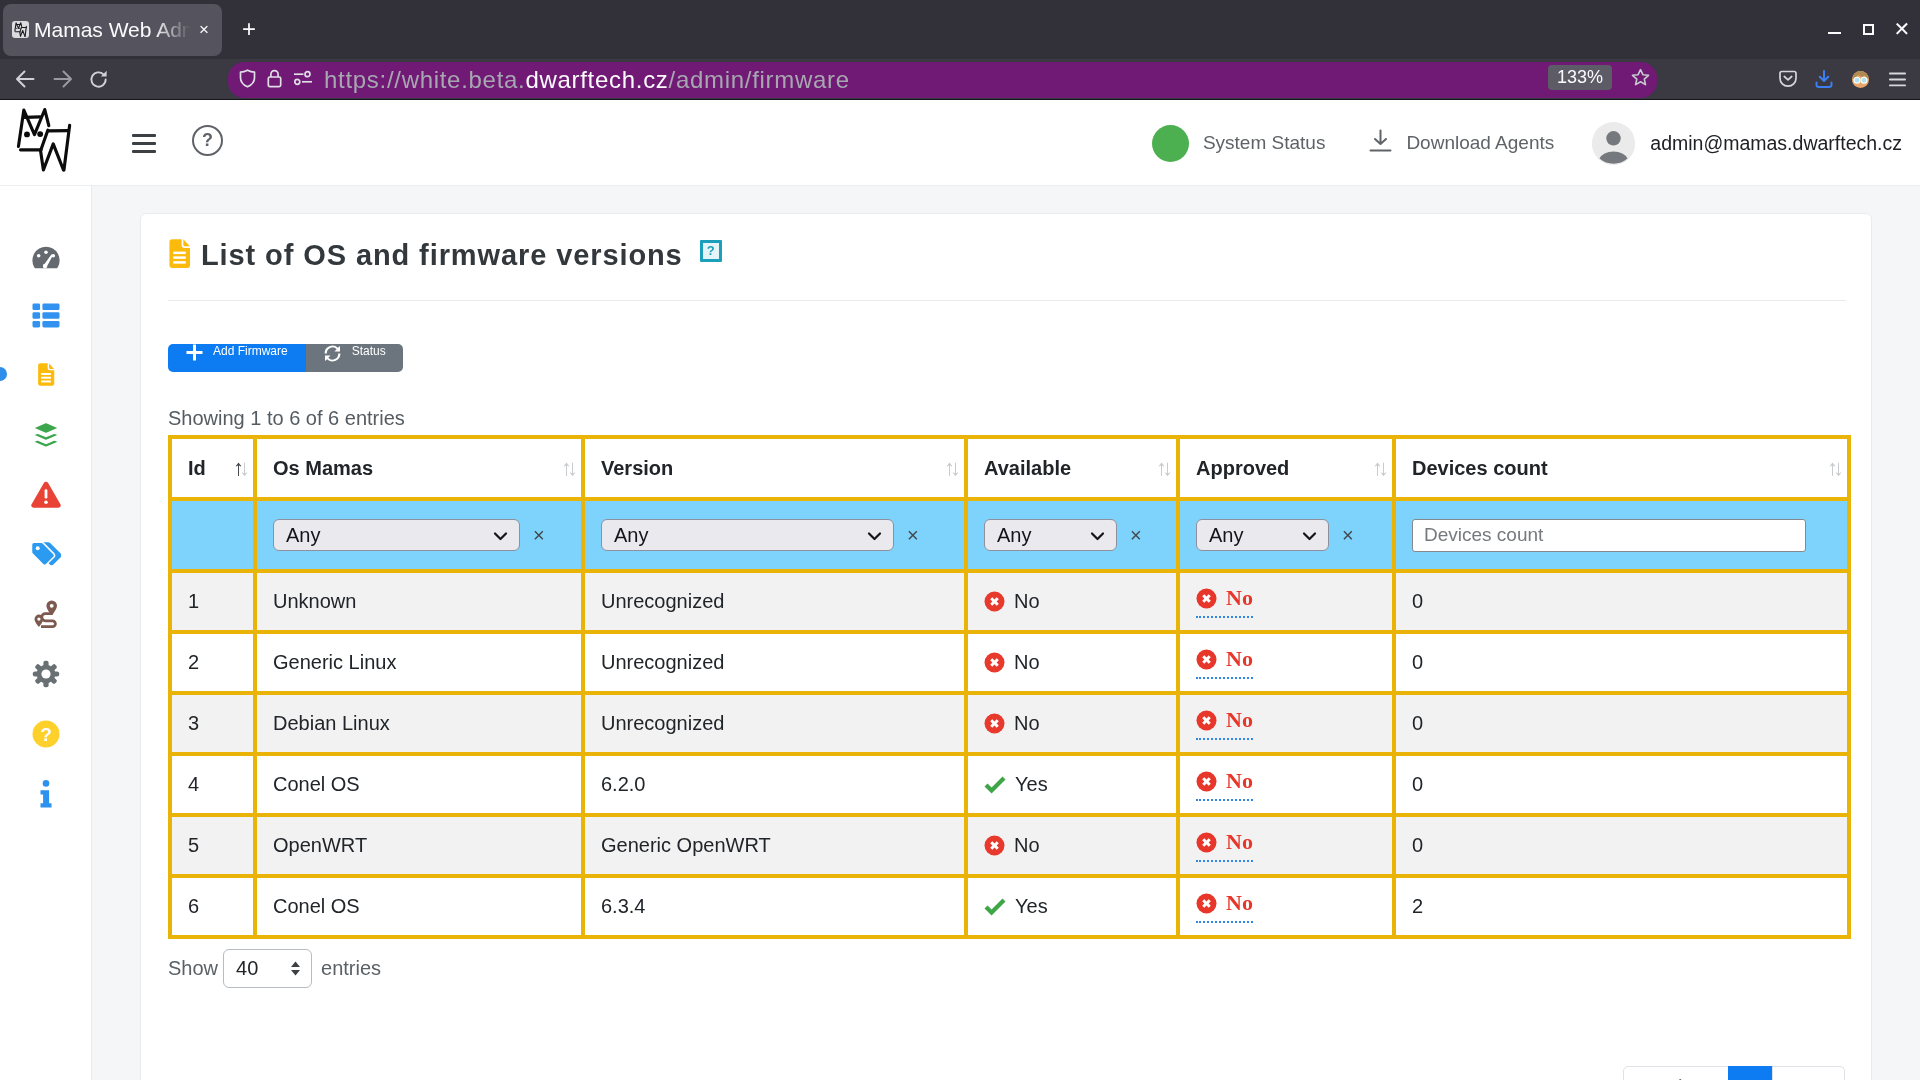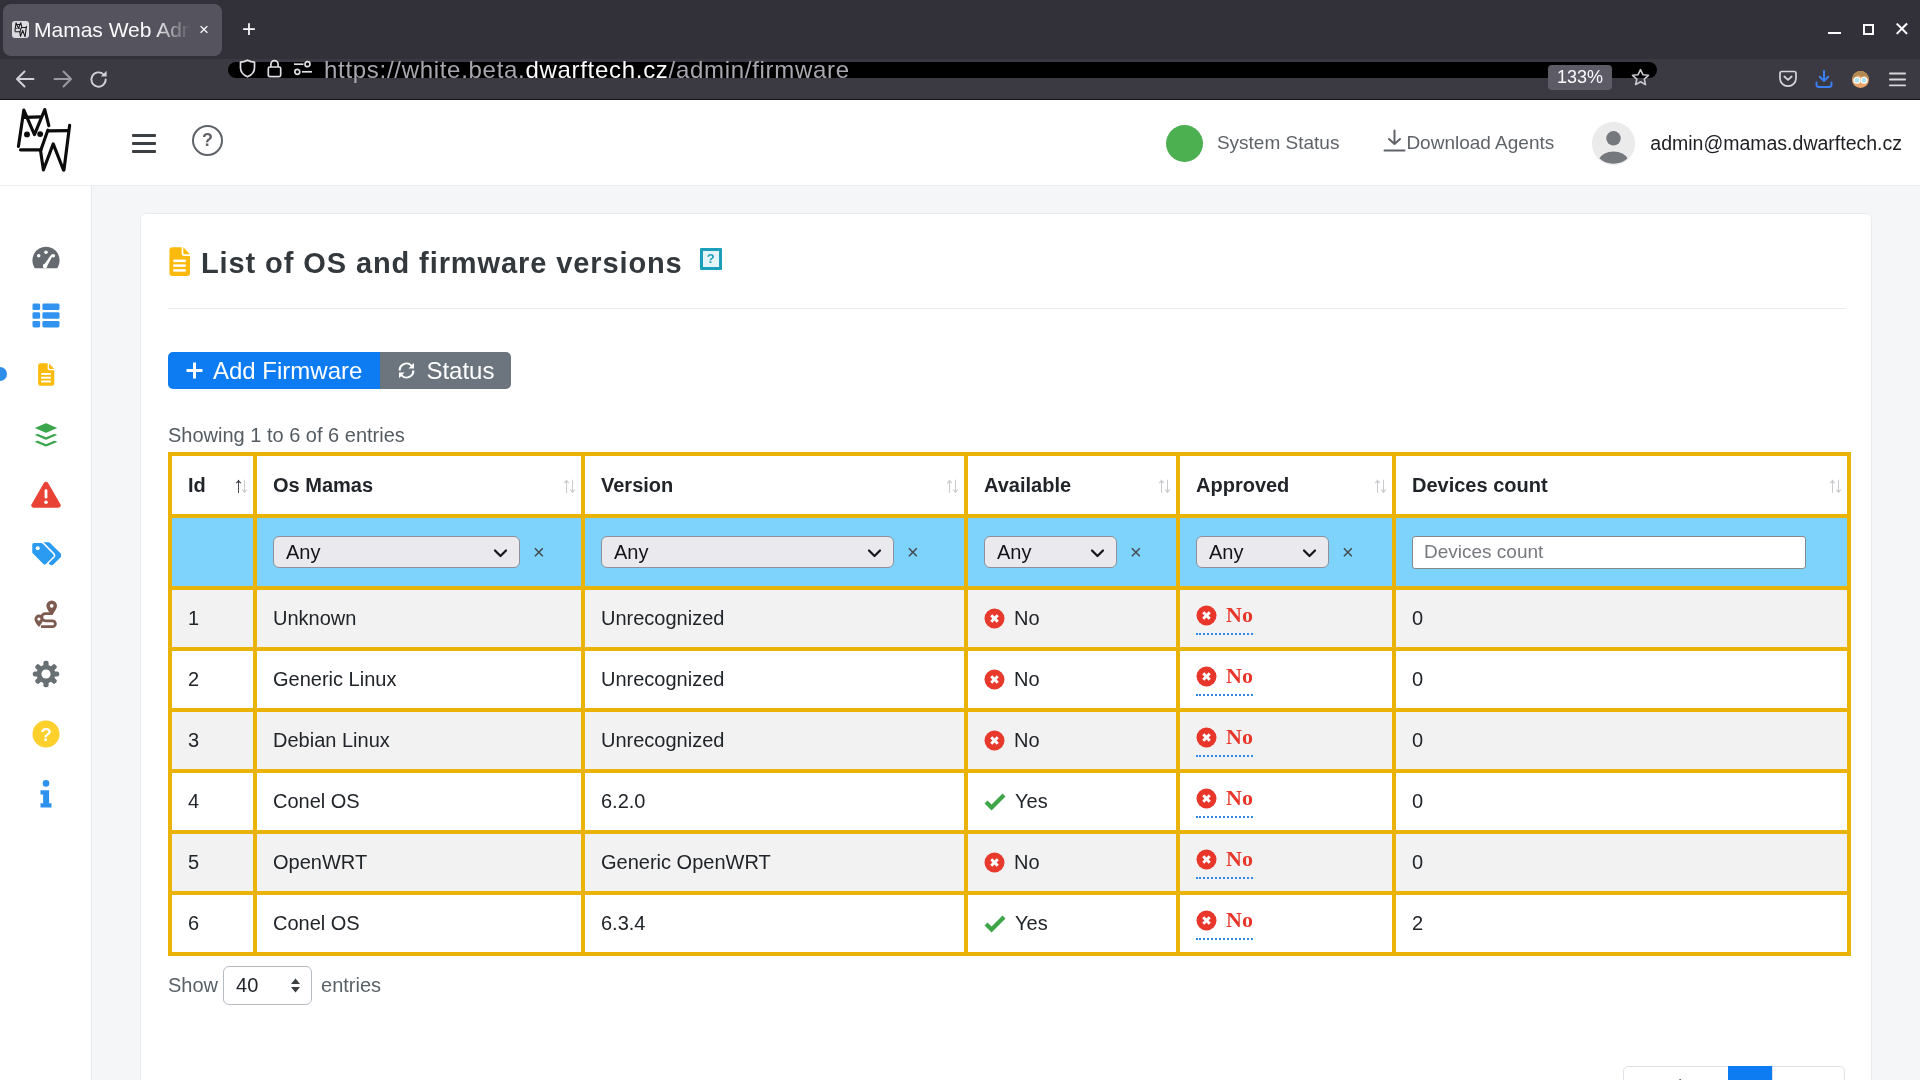--- a/index.html
+++ b/index.html
@@ -23,21 +23,21 @@
     font-size:24px; font-weight:400; line-height:28px; text-align:center; }
   .win-controls { position:absolute; right:8px; top:14px; display:flex; gap:14px; align-items:center; height:30px; }
   .win-btn { width:20px; height:30px; display:flex; align-items:center; justify-content:center; color:#fbfbfe; }
   .win-min-glyph { width:13px; height:2px; background:#fbfbfe; margin-top:8px; }
   .win-restore-glyph { width:11px; height:11px; border:2px solid #fbfbfe; }
   .win-close-glyph { font-size:20px; line-height:20px; }
 
   .navbar { position:absolute; left:0; top:59px; width:1920px; height:41px; background:#3b3a43;
     border-bottom:1px solid #15141b; }
   .nav-icon { position:absolute; top:0; height:40px; display:flex; align-items:center; justify-content:center; }
-  .urlbar { position:absolute; left:228px; top:3px; width:1429px; height:16px; background:#000000;
+  .urlbar { position:absolute; left:228px; top:3px; width:1429px; height:36px; background:#701a75;
     border-radius:16px; display:flex; align-items:center; }
   .urlbar-icons { display:flex; align-items:center; gap:11px; margin-left:11px; }
   .url-text { margin-left:11px; font-size:24px; white-space:nowrap; letter-spacing:0.7px; }
   .url-dim { color:#a7a7b0; }
   .url-domain { color:#fbfbfe; }
   .zoom-badge { position:absolute; right:45px; top:3px; height:25px; padding:0 9px; background:#5c5b66;
     border-radius:4px; color:#fbfbfe; font-size:18px; line-height:25px; }
   .star-btn { position:absolute; right:7px; top:6px; }
 
   
@@ -47,45 +47,45 @@
   .app-burger { position:absolute; left:132px; top:30px; width:24px; height:26px; display:flex;
     flex-direction:column; justify-content:center; gap:5px; }
   .app-burger span { display:block; width:24px; height:3px; background:#3c4043; border-radius:1px; }
   .app-help { position:absolute; left:192px; top:25px; width:31px; height:31px; border:2px solid #5f6368;
     border-radius:50%; color:#5f6368; font-size:18px; font-weight:bold; text-align:center; line-height:27px; }
   .appheader-right { position:absolute; right:18px; top:0; height:86px; display:flex; align-items:center; }
   .status-dot { width:37px; height:37px; border-radius:50%; background:#4caf50; }
   .hdr-label { font-size:19px; color:#5f6368; }
   .status-label { margin-left:14px; }
   .dl-icon { margin-left:44px; }
-  .dl-label { }
+  .dl-label { margin-left:14px; }
   .avatar { width:43px; height:43px; border-radius:50%; background:#ebebeb; margin-left:38px; overflow:hidden; }
   .user-email { margin-left:15px; font-size:19.5px; color:#202124; }
 
   
   .sidebar { position:absolute; left:0; top:186px; width:92px; bottom:0; background:#ffffff;
     border-right:1px solid #e8eaec; }
   .side-item { position:absolute; left:0; width:91px; height:34px; display:flex; align-items:center;
     justify-content:center; }
   .active-dot { position:absolute; left:-7px; width:14px; height:14px; border-radius:50%; background:#2e8ee9; }
 
   
   .content { position:absolute; left:92px; top:186px; width:1828px; bottom:0; background:#f5f6f8;
     overflow:hidden; }
   .card { position:absolute; left:48px; top:27px; width:1732px; height:940px; background:#ffffff;
     border:1px solid #e9ebee; border-radius:6px; padding:0 25px 0 27px; }
-  .page-head { margin-top:32px; display:flex; align-items:flex-start; }
+  .page-head { margin-top:24px; display:flex; align-items:flex-start; }
   .page-title { margin-left:10px; font-size:29px; font-weight:bold; color:#33383d; letter-spacing:0.9px;
     line-height:35px; }
   .help-badge { margin-left:17px; margin-top:2px; width:22px; height:22px; background:#e4f4f8;
     border:3px solid #1c9fbb; color:#1c9fbb; font-size:13px; font-weight:bold; text-align:center;
     line-height:16px; border-radius:1px; }
   .head-rule { border:none; border-top:1px solid #e9ecef; margin-top:27px; }
   .btn-row { margin-top:43px; display:flex; }
-  .btn { height:37px; display:flex; align-items:center; font-size:24px; color:#ffffff; }
+  .btn { height:28px; display:flex; font-size:12px; color:#ffffff; }
   .btn-add { background:#0d7cf2; border-radius:5px 0 0 5px; padding:0 18px; }
   .btn-refresh { background:#6c757d; border-radius:0 5px 5px 0; padding:0 17px; }
   .btn svg { margin-right:10px; }
   .search-row { margin-top:4px; height:39px; display:flex; justify-content:flex-end; align-items:center; }
   .search-label { font-size:19px; color:#5f6368; margin-right:13px; }
   .search-input { width:278px; height:39px; border:1px solid #c6ccd1; border-radius:5px; background:#fff;
     font-size:19px; padding:0 10px; color:#212529; outline:none; }
   .info-text { margin-top:35px; font-size:20px; color:#545b61; }
 
   

